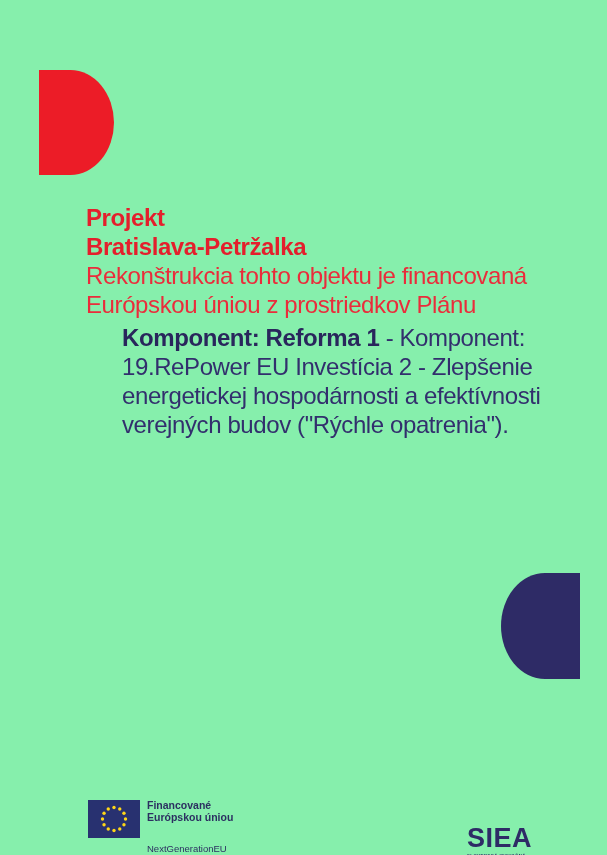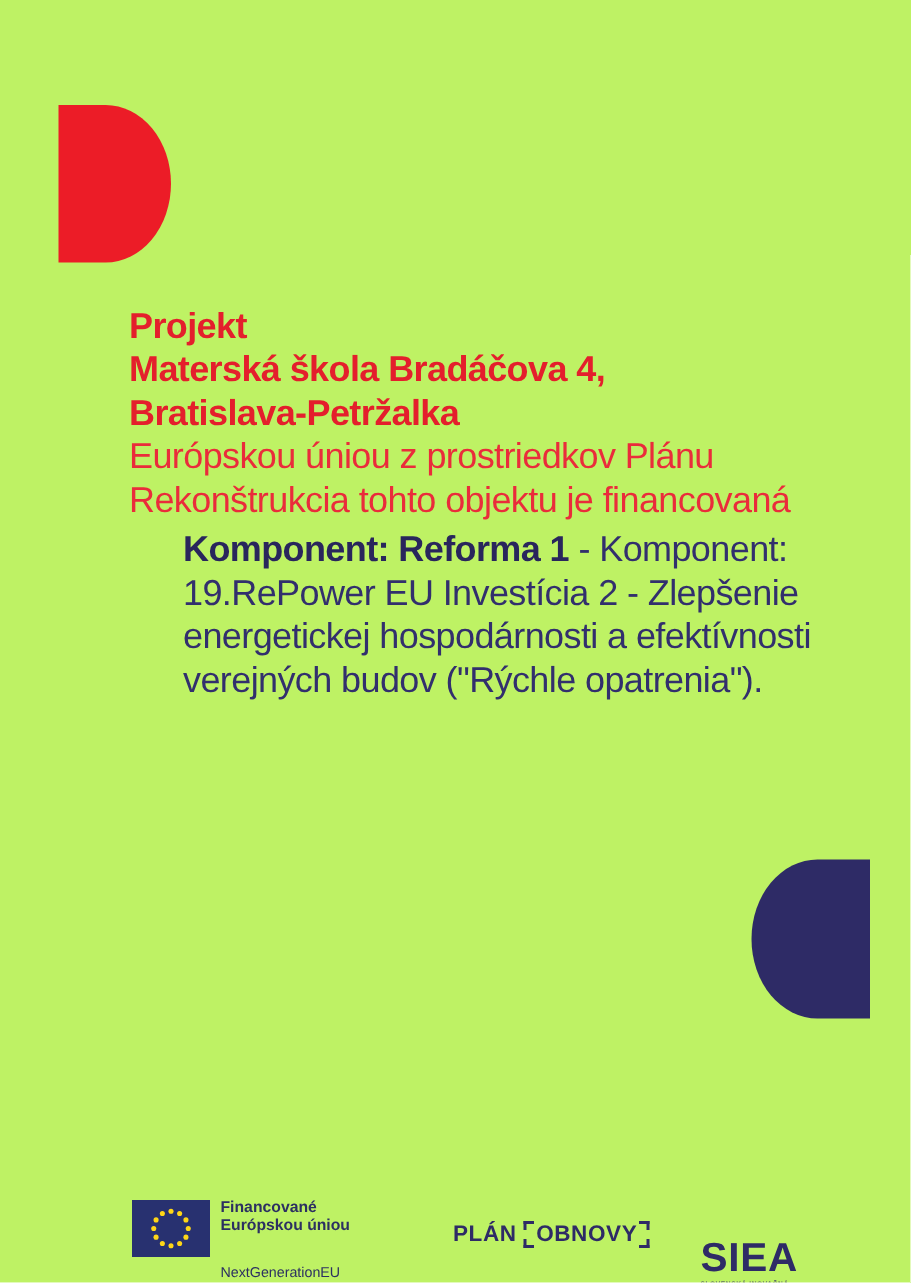--- a/index.html
+++ b/index.html
@@ -1,20 +1,20 @@
 <!DOCTYPE html>
 <html><head>
 <meta charset="utf-8">
 <style>
   html, body { margin: 0; padding: 0; background: #ffffff; }
   .poster {
     position: relative;
     width: 607px;
     height: 855px;
-    background: #bef264;
+    background: #86efac;
     overflow: hidden;
     font-family: "Liberation Sans", sans-serif;
   }
 
   
   .shape-red {
     position: absolute;
     left: 39px; top: 70px;
     width: 75px; height: 105px;
     background: #ec1c27;
@@ -80,25 +80,24 @@
 </head>
 <body>
 
 <div class="poster">
 
   <div class="shape-red"></div>
   <div class="shape-navy"></div>
 
   <main class="textblock">
     <div class="title-line">Projekt</div>
-    <div class="title-line">Materská škola Bradáčova 4,</div>
     <div class="title-line">Bratislava-Petržalka</div>
 
+    <div class="body-line">Rekonštrukcia tohto objektu je financovaná</div>
     <div class="body-line">Európskou úniou z prostriedkov Plánu</div>
-    <div class="body-line">Rekonštrukcia tohto objektu je financovaná</div>
 
     <div class="component-block">
       <div><span class="component-bold">Komponent: Reforma 1</span><span> - Komponent:</span></div>
       <div>19.RePower EU Investícia 2 - Zlepšenie</div>
       <div>energetickej hospodárnosti a efektívnosti</div>
       <div>verejných budov ("Rýchle opatrenia").</div>
     </div>
   </main>
 
   <footer class="footer">
@@ -121,32 +120,20 @@
           <circle cx="20.25" cy="9.04" r="1.7"></circle>
         </g>
       </svg>
       <div class="eu-text">
         <div class="b">Financované</div>
         <div class="b">Európskou úniou</div>
         <div class="r">NextGenerationEU</div>
       </div>
     </div>
 
-    <div class="plan-logo">
-      <span class="plan-word">PLÁN</span>
-      <span class="brk brk-left">
-          <span class="brk-tl"></span>
-          <span class="brk-bl"></span>
-        </span>
-      <span class="plan-word">OBNOVY</span>
-      <span class="brk brk-right">
-          <span class="brk-tr"></span>
-          <span class="brk-br"></span>
-        </span>
-    </div>
 
     <div class="siea-logo">
       <div class="siea-wordmark">SIEA</div>
       <div class="siea-tagline">SLOVENSKÁ INOVAČNÁ</div>
       <div class="siea-tagline">A ENERGETICKÁ AGENTÚRA</div>
     </div>
 
   </footer>
 
 </div>

